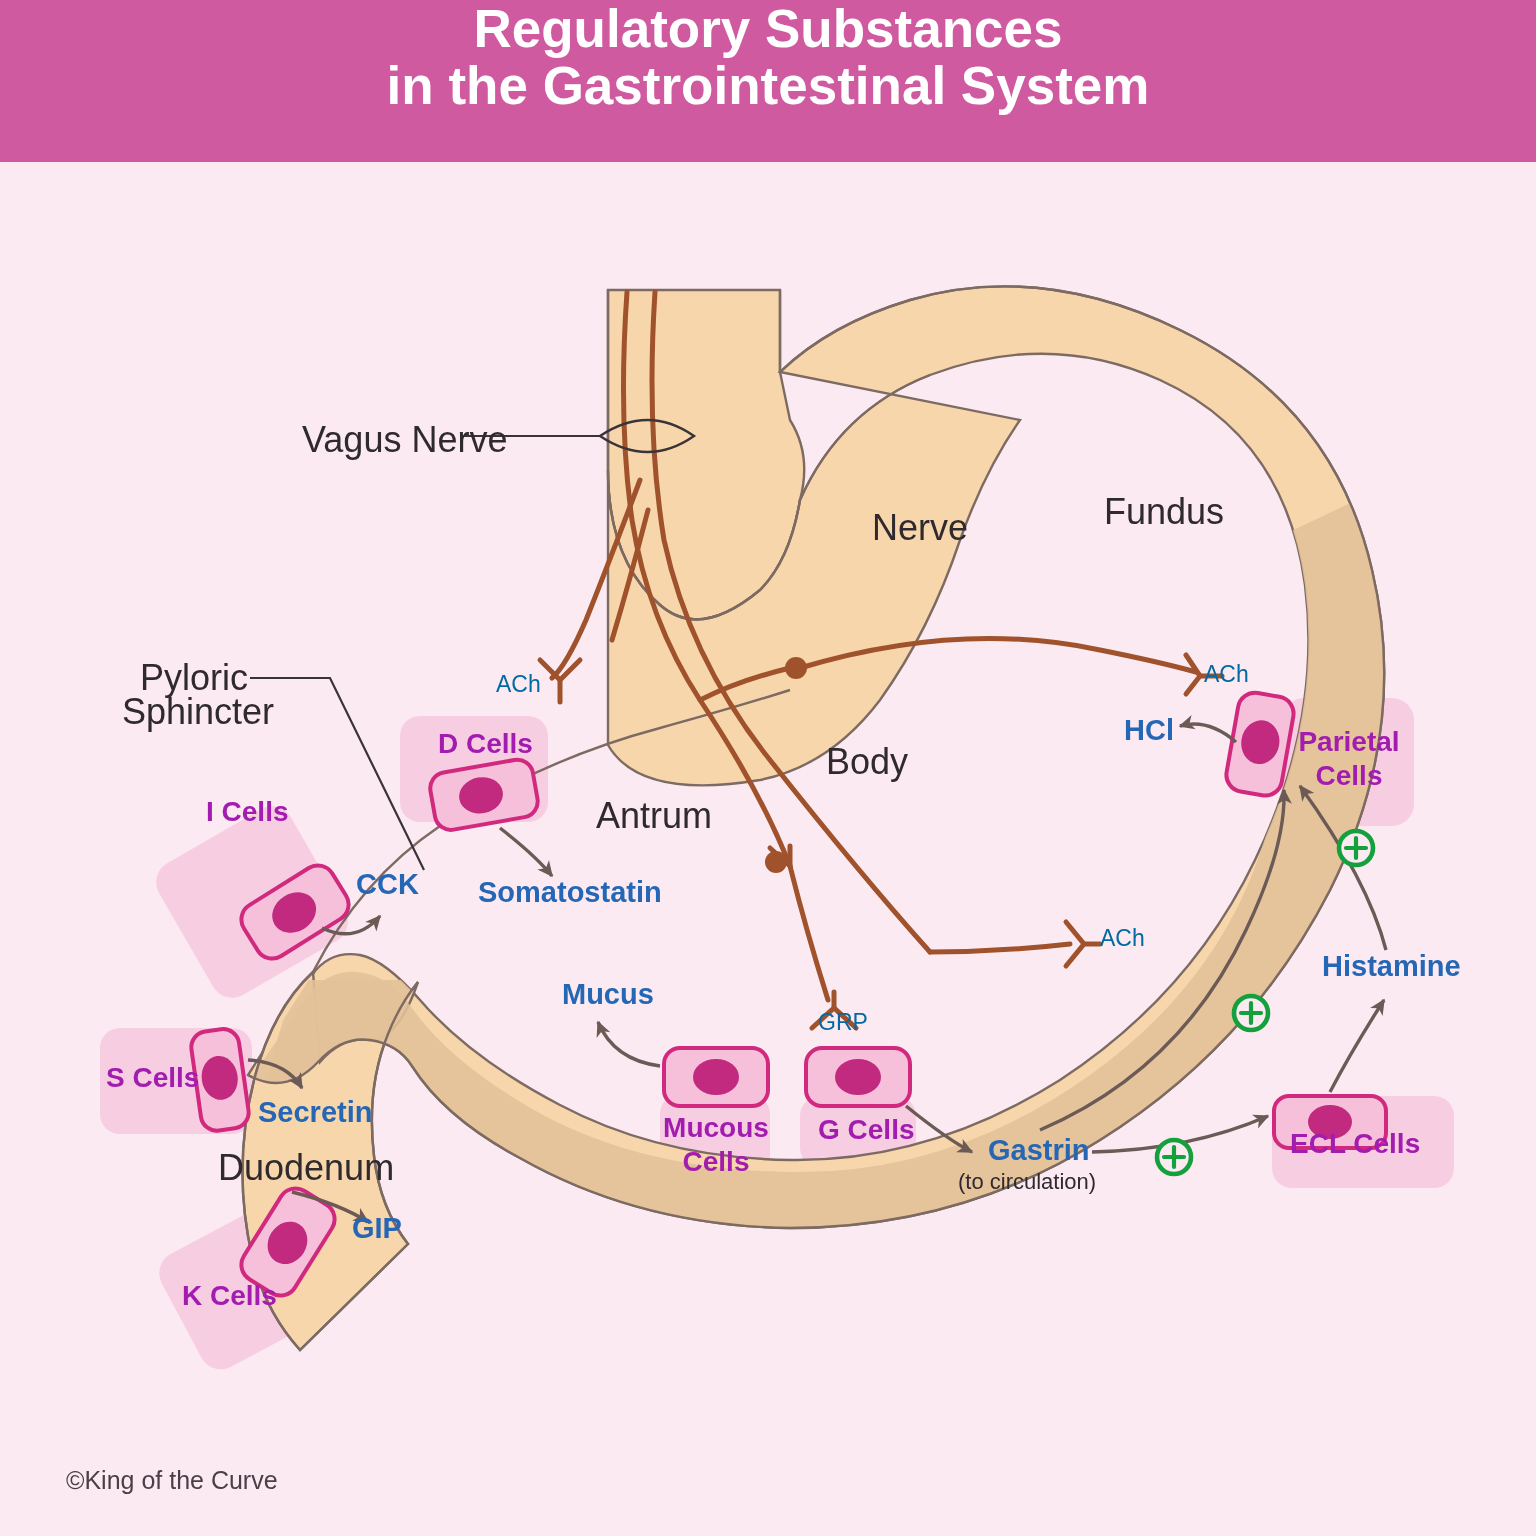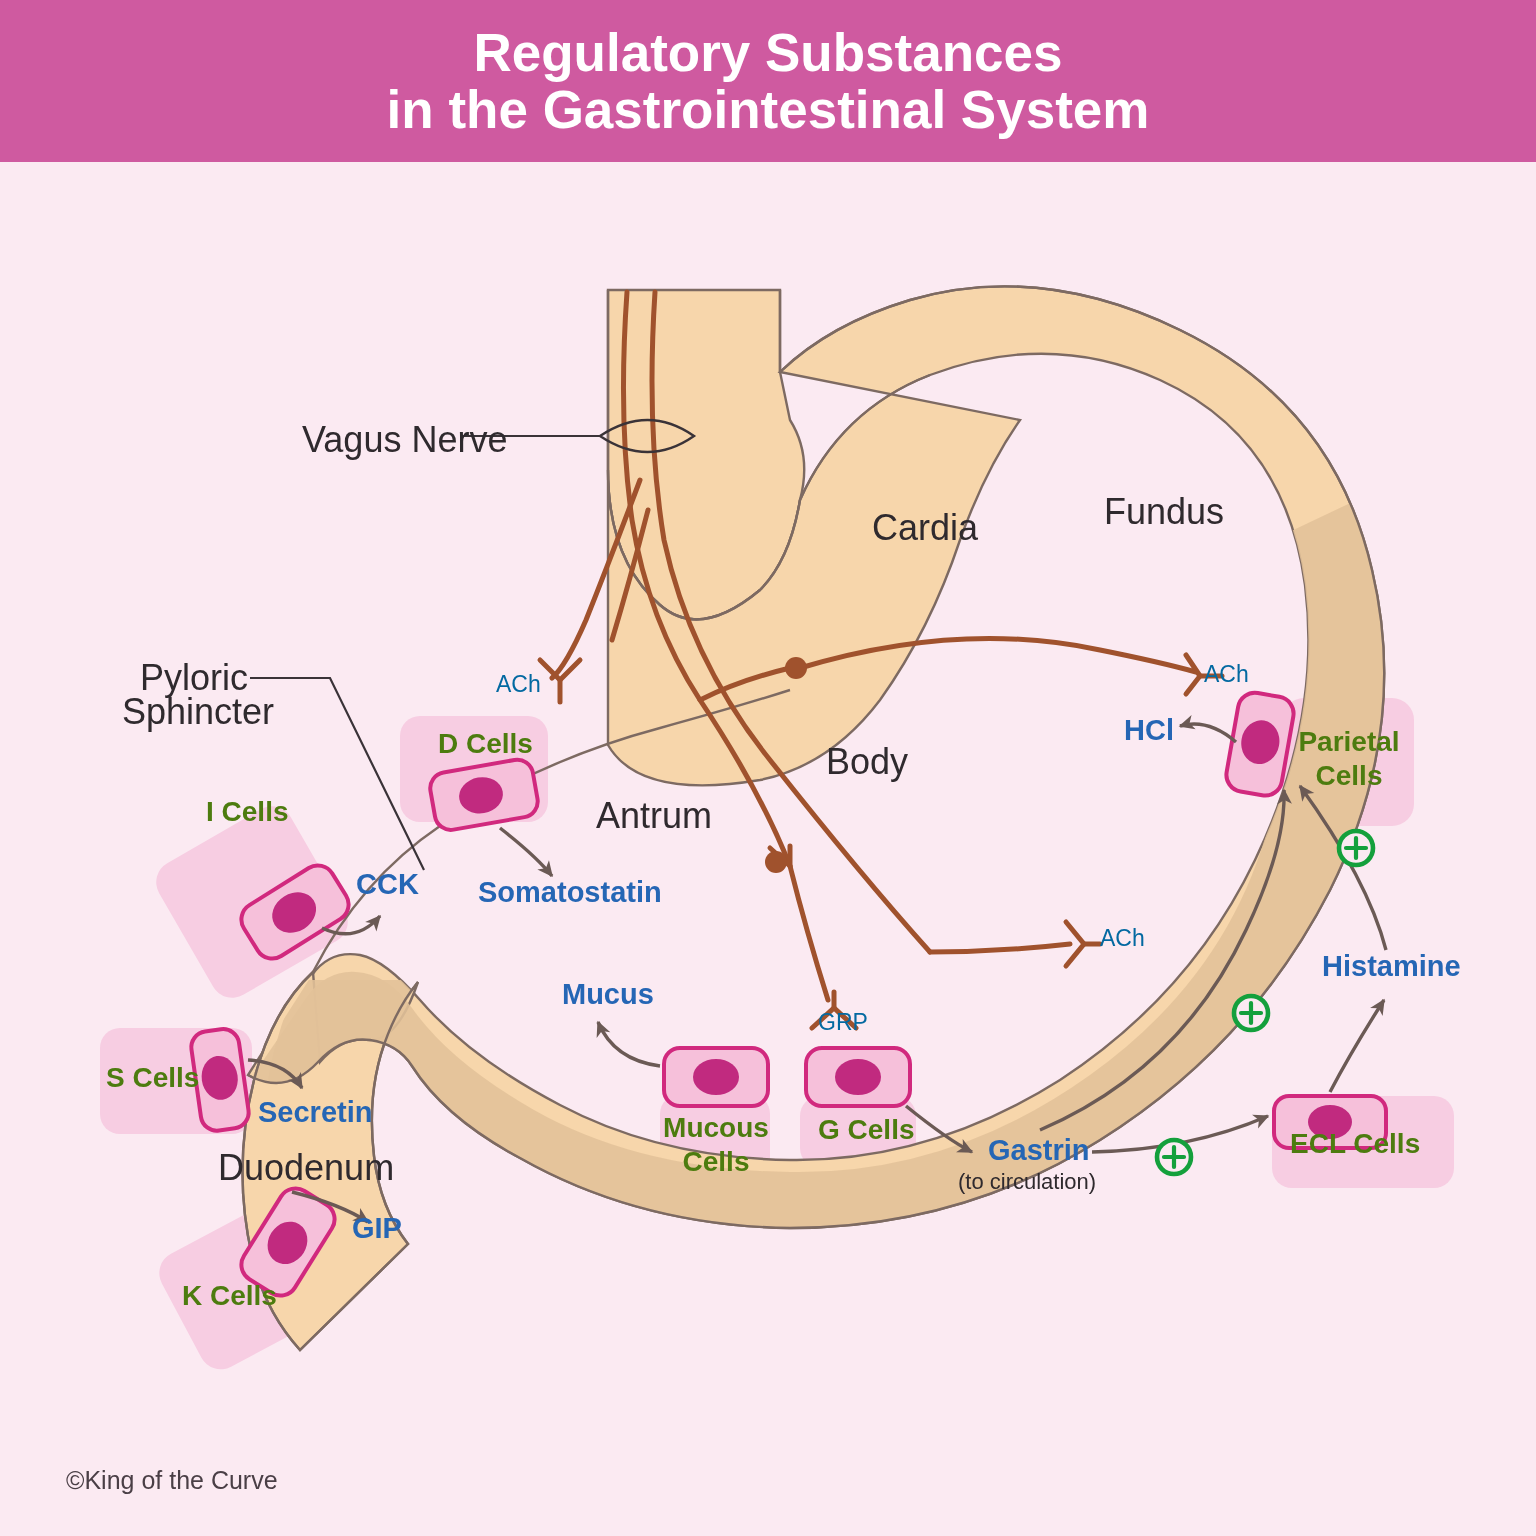--- a/index.html
+++ b/index.html
@@ -9,41 +9,41 @@
     font-family:"Liberation Sans", sans-serif;
     overflow:hidden;
     position:relative;
   }
   #stage{position:absolute;inset:0;width:1536px;height:1536px;}
 
   
   .titlebar{
     position:absolute;left:0;top:0;width:1536px;height:162px;
     background:#cf5aa0;
-    display:flex;align-items:center;justify-content:center;
+    display:flex;align-items:flex-start;justify-content:center;
   }
   .titlebar .ttl{
     color:#ffffff;
     font-size:53px;
     font-weight:bold;
     line-height:1.08;
     text-align:center;
     letter-spacing:0px;
   }
   .ttl .l2{display:block;}
 
   
   #art{position:absolute;left:0;top:0;width:1536px;height:1536px;}
 
   
   .lbl{position:absolute;white-space:pre;line-height:1.12;}
   .anat{color:#2f2a2e;font-size:36px;}
   .sub{color:#2f2a2e;font-size:22px;}
   .subs{color:#2566b5;font-size:29px;font-weight:bold;}
-  .cellname{color:#4d7c0f;font-size:28px;font-weight:bold;}
+  .cellname{color:#a21caf;font-size:28px;font-weight:bold;}
   .nt{color:#0369a1;font-size:23px;font-weight:normal;}
   .credit{color:#4a3f46;font-size:25px;}
   .ctr{text-align:center;}
 </style>
 </head>
 <body>
 
 <div id="stage">
 
   <div class="titlebar">
@@ -300,21 +300,21 @@
     <g>
       <circle cx="1251" cy="1013" r="17" fill="#fbeaf2" stroke="#14a03c" stroke-width="4.6"></circle>
       <path d="M1241,1013 H1261 M1251,1003 V1023" stroke="#14a03c" stroke-width="4.2" stroke-linecap="round"></path>
     </g>
     <g>
       <circle cx="1174" cy="1157" r="17" fill="#fbeaf2" stroke="#14a03c" stroke-width="4.6"></circle>
       <path d="M1164,1157 H1184 M1174,1147 V1167" stroke="#14a03c" stroke-width="4.2" stroke-linecap="round"></path>
     </g>
   </svg>
 
-  <div class="lbl anat" style="left:872px;top:508px;">Cardia</div>
+  <div class="lbl anat" style="left:872px;top:508px;">Nerve</div>
   <div class="lbl anat" style="left:1104px;top:492px;">Fundus</div>
   <div class="lbl anat" style="left:826px;top:742px;">Body</div>
   <div class="lbl anat" style="left:596px;top:796px;">Antrum</div>
   <div class="lbl anat" style="left:218px;top:1148px;">Duodenum</div>
 
   <div class="lbl anat" style="left:302px;top:420px;">Vagus Nerve</div>
   <div class="lbl anat" style="left:140px;top:658px;">Pyloric</div>
   <div class="lbl anat" style="left:122px;top:692px;">Sphincter</div>
 
   <div class="lbl nt" style="left:496px;top:672px;">ACh</div>

